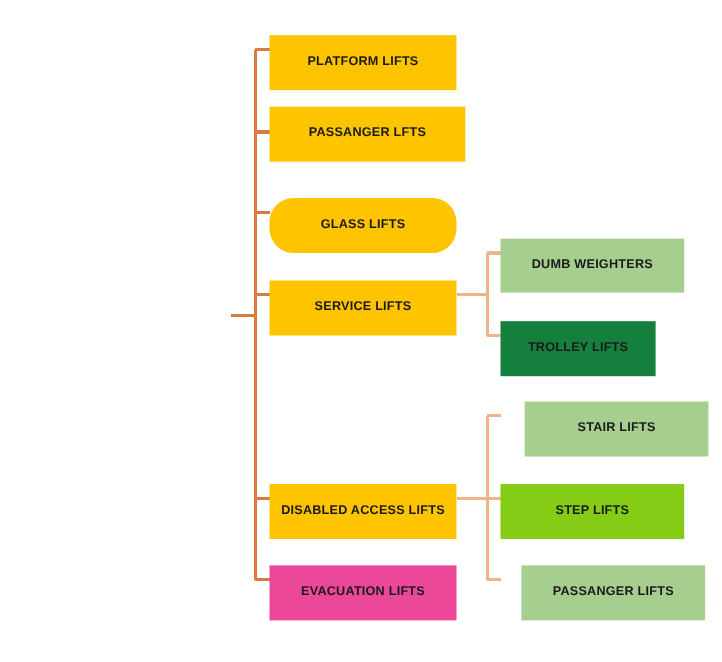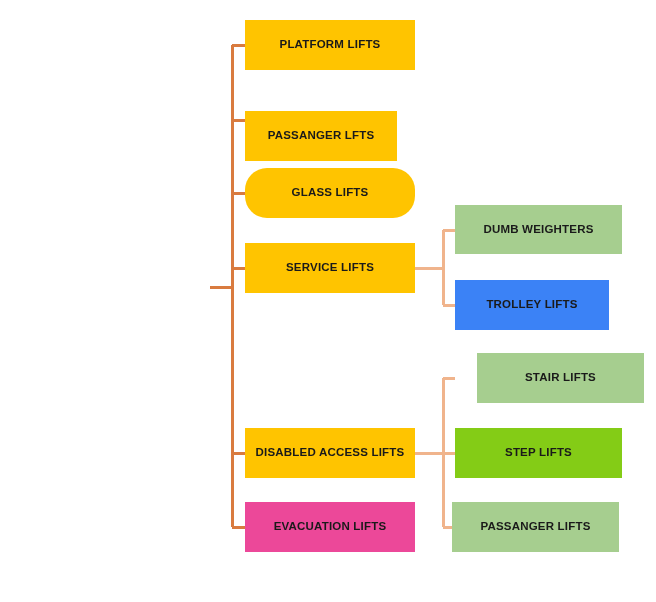--- a/index.html
+++ b/index.html
@@ -33,20 +33,21 @@
     display: flex;
     align-items: center;
     justify-content: center;
     text-align: center;
     color: #1a1a1a;
     font-size: 11.5px;
     font-weight: 700;
     letter-spacing: 0.2px;
     line-height: 1.15;
     padding: 2px 6px;
+    margin-top: 12px;
   }
   .node-root {
     background: #e5783c;
   }
   .node-branch {
     background: #ffc400;
   }
   .node-leaf {
     background: #a6ce8f;
   }
@@ -78,47 +79,47 @@
         <line x1="443" y1="453" x2="455" y2="453" stroke="#f0b48c" stroke-width="3" shape-rendering="crispEdges"></line>
         <line x1="443" y1="527" x2="455" y2="527" stroke="#f0b48c" stroke-width="3" shape-rendering="crispEdges"></line>
       </g>
   </svg>
 
 
   <div id="branch-container">
       <div class="node node-branch" style="left: 245px; top: 20px; width: 170px; height: 50px; background: rgb(255, 196, 0); color: rgb(26, 26, 26);">
         <span>PLATFORM LIFTS</span>
       </div>
-      <div class="node node-branch" style="left: 245px; top: 111px; width: 152px; height: 50px; background: rgb(255, 196, 0); color: rgb(26, 26, 26); text-align: right;">
+      <div class="node node-branch" style="left: 245px; top: 85px; width: 178px; height: 50px; background: rgb(255, 196, 0); color: rgb(26, 26, 26); text-align: right;">
         <span>PASSANGER LFTS</span>
       </div>
       <div class="node node-branch" style="left: 245px; top: 168px; width: 170px; height: 50px; background: rgb(255, 196, 0); color: rgb(26, 26, 26); border-radius: 22px;">
         <span>GLASS LIFTS</span>
       </div>
       <div class="node node-branch" style="left: 245px; top: 243px; width: 170px; height: 50px; background: rgb(255, 196, 0); color: rgb(26, 26, 26); justify-content: center;">
         <span>SERVICE LIFTS</span>
       </div>
       <div class="node node-branch" style="left: 245px; top: 428px; width: 170px; height: 50px; background: rgb(255, 196, 0); color: rgb(26, 26, 26);">
         <span>DISABLED ACCESS LIFTS</span>
       </div>
       <div class="node node-branch" style="left: 245px; top: 502px; width: 170px; height: 50px; background: #ec4899; color: rgb(26, 26, 26);">
         <span>EVACUATION LIFTS</span>
       </div>
     </div>
   <div id="leaf-container">
       <div class="node node-leaf" style="left: 455px; top: 205px; width: 167px; height: 49px; background: rgb(166, 206, 143); color: rgb(26, 26, 26);">
         <span>DUMB WEIGHTERS</span>
       </div>
-      <div class="node node-leaf" style="left: 455px; top: 280px; width: 154px; height: 50px; background: #3b82f6; color: rgb(26, 26, 26);">
+      <div class="node node-leaf" style="left: 455px; top: 280px; width: 141px; height: 50px; background: #15803d; color: rgb(26, 26, 26);">
         <span>TROLLEY LIFTS</span>
       </div>
       <div class="node node-leaf" style="left: 477px; top: 353px; width: 167px; height: 50px; background: rgb(166, 206, 143); color: rgb(26, 26, 26);">
         <span>STAIR LIFTS</span>
       </div>
       <div class="node node-leaf" style="left: 455px; top: 428px; width: 167px; height: 50px; background: #84cc16; color: rgb(26, 26, 26);">
         <span>STEP LIFTS</span>
       </div>
-      <div class="node node-leaf" style="left: 452px; top: 502px; width: 167px; height: 50px; background: rgb(166, 206, 143); color: rgb(26, 26, 26);">
+      <div class="node node-leaf" style="left: 474px; top: 502px; width: 167px; height: 50px; background: rgb(166, 206, 143); color: rgb(26, 26, 26);">
         <span>PASSANGER LIFTS</span>
       </div>
     </div>
 
 </div>
 
 </body></html>

